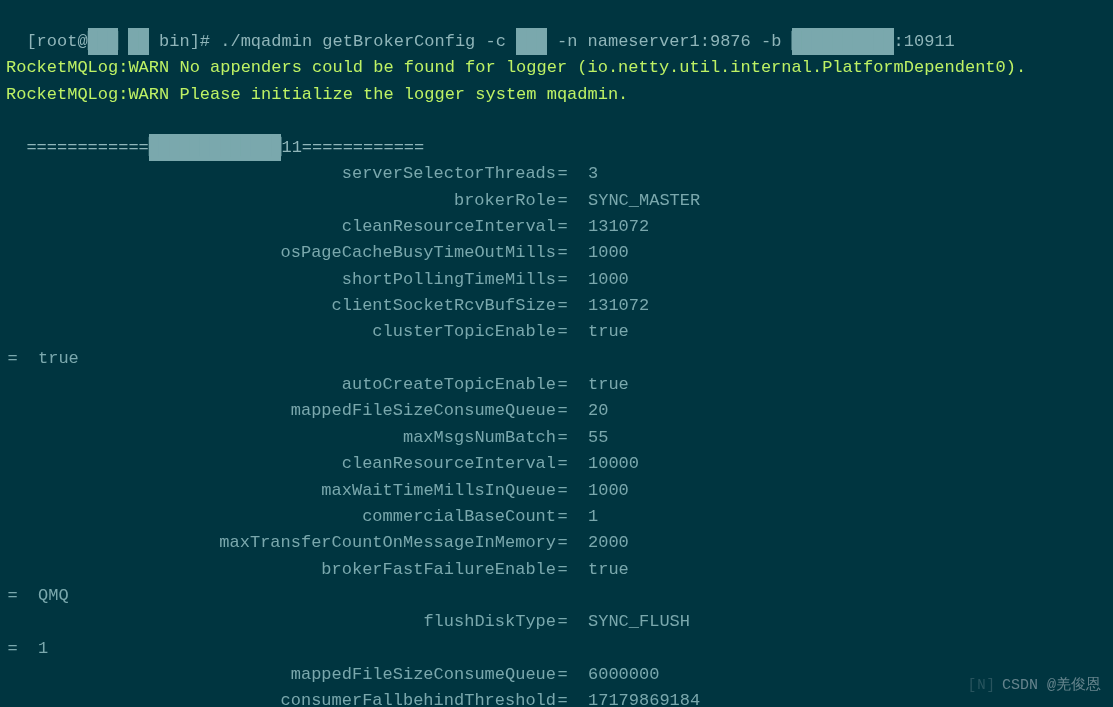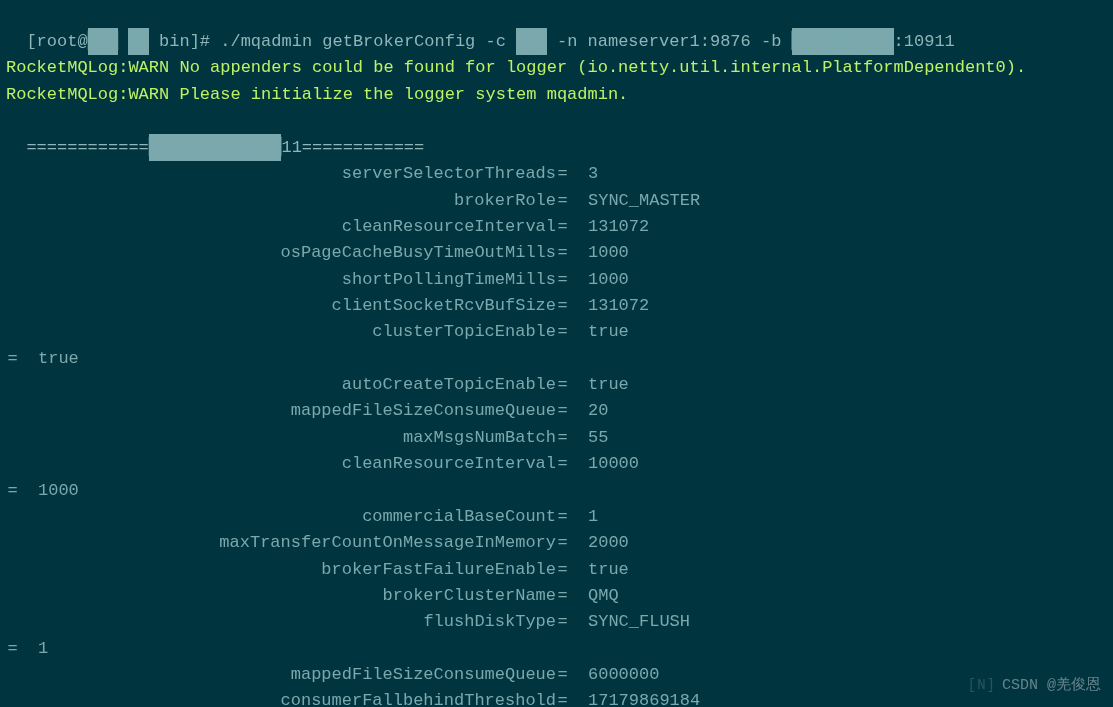--- a/index.html
+++ b/index.html
@@ -89,25 +89,25 @@
     <div class="config-row"><span class="config-key">cleanResourceInterval</span><span class="config-eq">=  </span><span class="config-val">131072</span></div>
     <div class="config-row"><span class="config-key">osPageCacheBusyTimeOutMills</span><span class="config-eq">=  </span><span class="config-val">1000</span></div>
     <div class="config-row"><span class="config-key">shortPollingTimeMills</span><span class="config-eq">=  </span><span class="config-val">1000</span></div>
     <div class="config-row"><span class="config-key">clientSocketRcvBufSize</span><span class="config-eq">=  </span><span class="config-val">131072</span></div>
     <div class="config-row"><span class="config-key">clusterTopicEnable</span><span class="config-eq">=  </span><span class="config-val">true</span></div>
     <div class="config-row"><span class="config-eq">=  </span><span class="config-val">true</span></div>
     <div class="config-row"><span class="config-key">autoCreateTopicEnable</span><span class="config-eq">=  </span><span class="config-val">true</span></div>
     <div class="config-row"><span class="config-key">mappedFileSizeConsumeQueue</span><span class="config-eq">=  </span><span class="config-val">20</span></div>
     <div class="config-row"><span class="config-key">maxMsgsNumBatch</span><span class="config-eq">=  </span><span class="config-val">55</span></div>
     <div class="config-row"><span class="config-key">cleanResourceInterval</span><span class="config-eq">=  </span><span class="config-val">10000</span></div>
-    <div class="config-row"><span class="config-eq">=  </span><span class="config-val">1000</span></div>
+    <div class="config-row"><span class="config-key">maxWaitTimeMillsInQueue</span><span class="config-eq">=  </span><span class="config-val">1000</span></div>
     <div class="config-row"><span class="config-key">commercialBaseCount</span><span class="config-eq">=  </span><span class="config-val">1</span></div>
     <div class="config-row"><span class="config-key">maxTransferCountOnMessageInMemory</span><span class="config-eq">=  </span><span class="config-val">2000</span></div>
     <div class="config-row"><span class="config-key">brokerFastFailureEnable</span><span class="config-eq">=  </span><span class="config-val">true</span></div>
-    <div class="config-row"><span class="config-key">brokerClusterName</span><span class="config-eq">=  </span><span class="config-val">QMQ</span></div>
+    <div class="config-row"><span class="config-eq">=  </span><span class="config-val">QMQ</span></div>
     <div class="config-row"><span class="config-key">flushDiskType</span><span class="config-eq">=  </span><span class="config-val">SYNC_FLUSH</span></div>
     <div class="config-row"><span class="config-eq">=  </span><span class="config-val">1</span></div>
     <div class="config-row"><span class="config-key">mappedFileSizeConsumeQueue</span><span class="config-eq">=  </span><span class="config-val">6000000</span></div>
     <div class="config-row"><span class="config-key">consumerFallbehindThreshold</span><span class="config-eq">=  </span><span class="config-val">17179869184</span></div>
   </div>
 
 <div class="watermark">
   <span class="watermark-logo">[N]</span>
   <span>CSDN @羌俊恩</span>
 </div>

